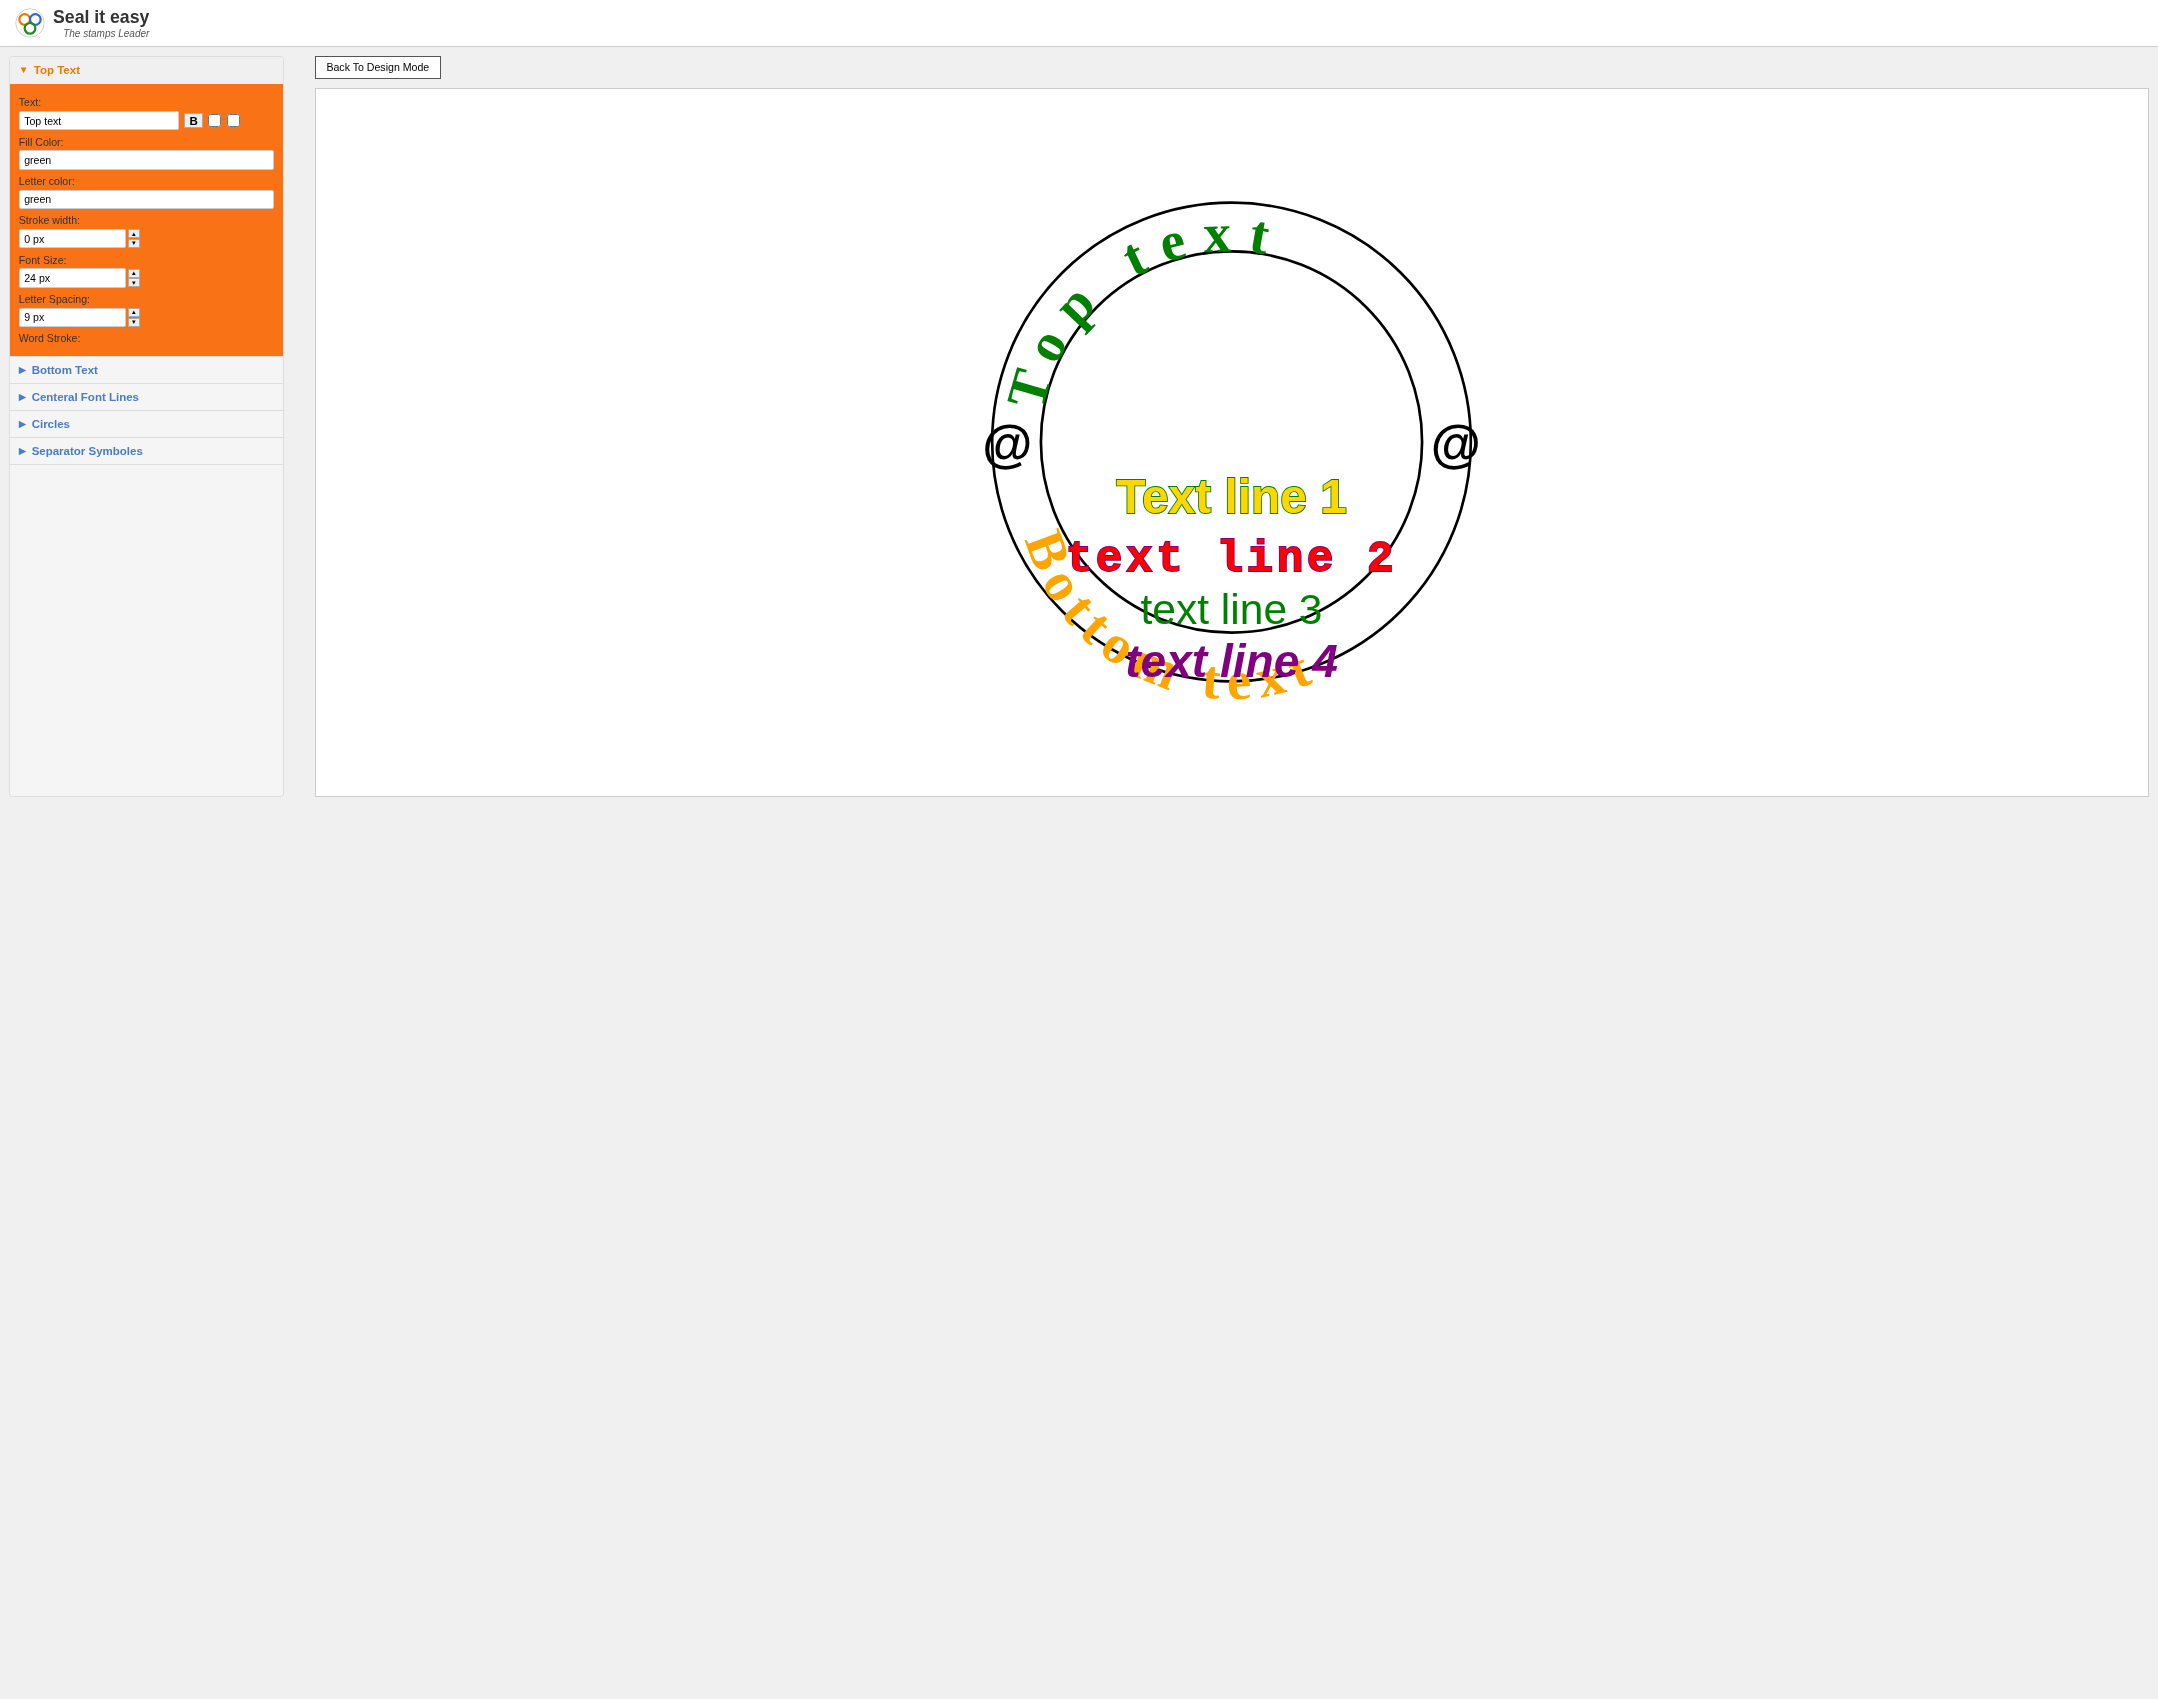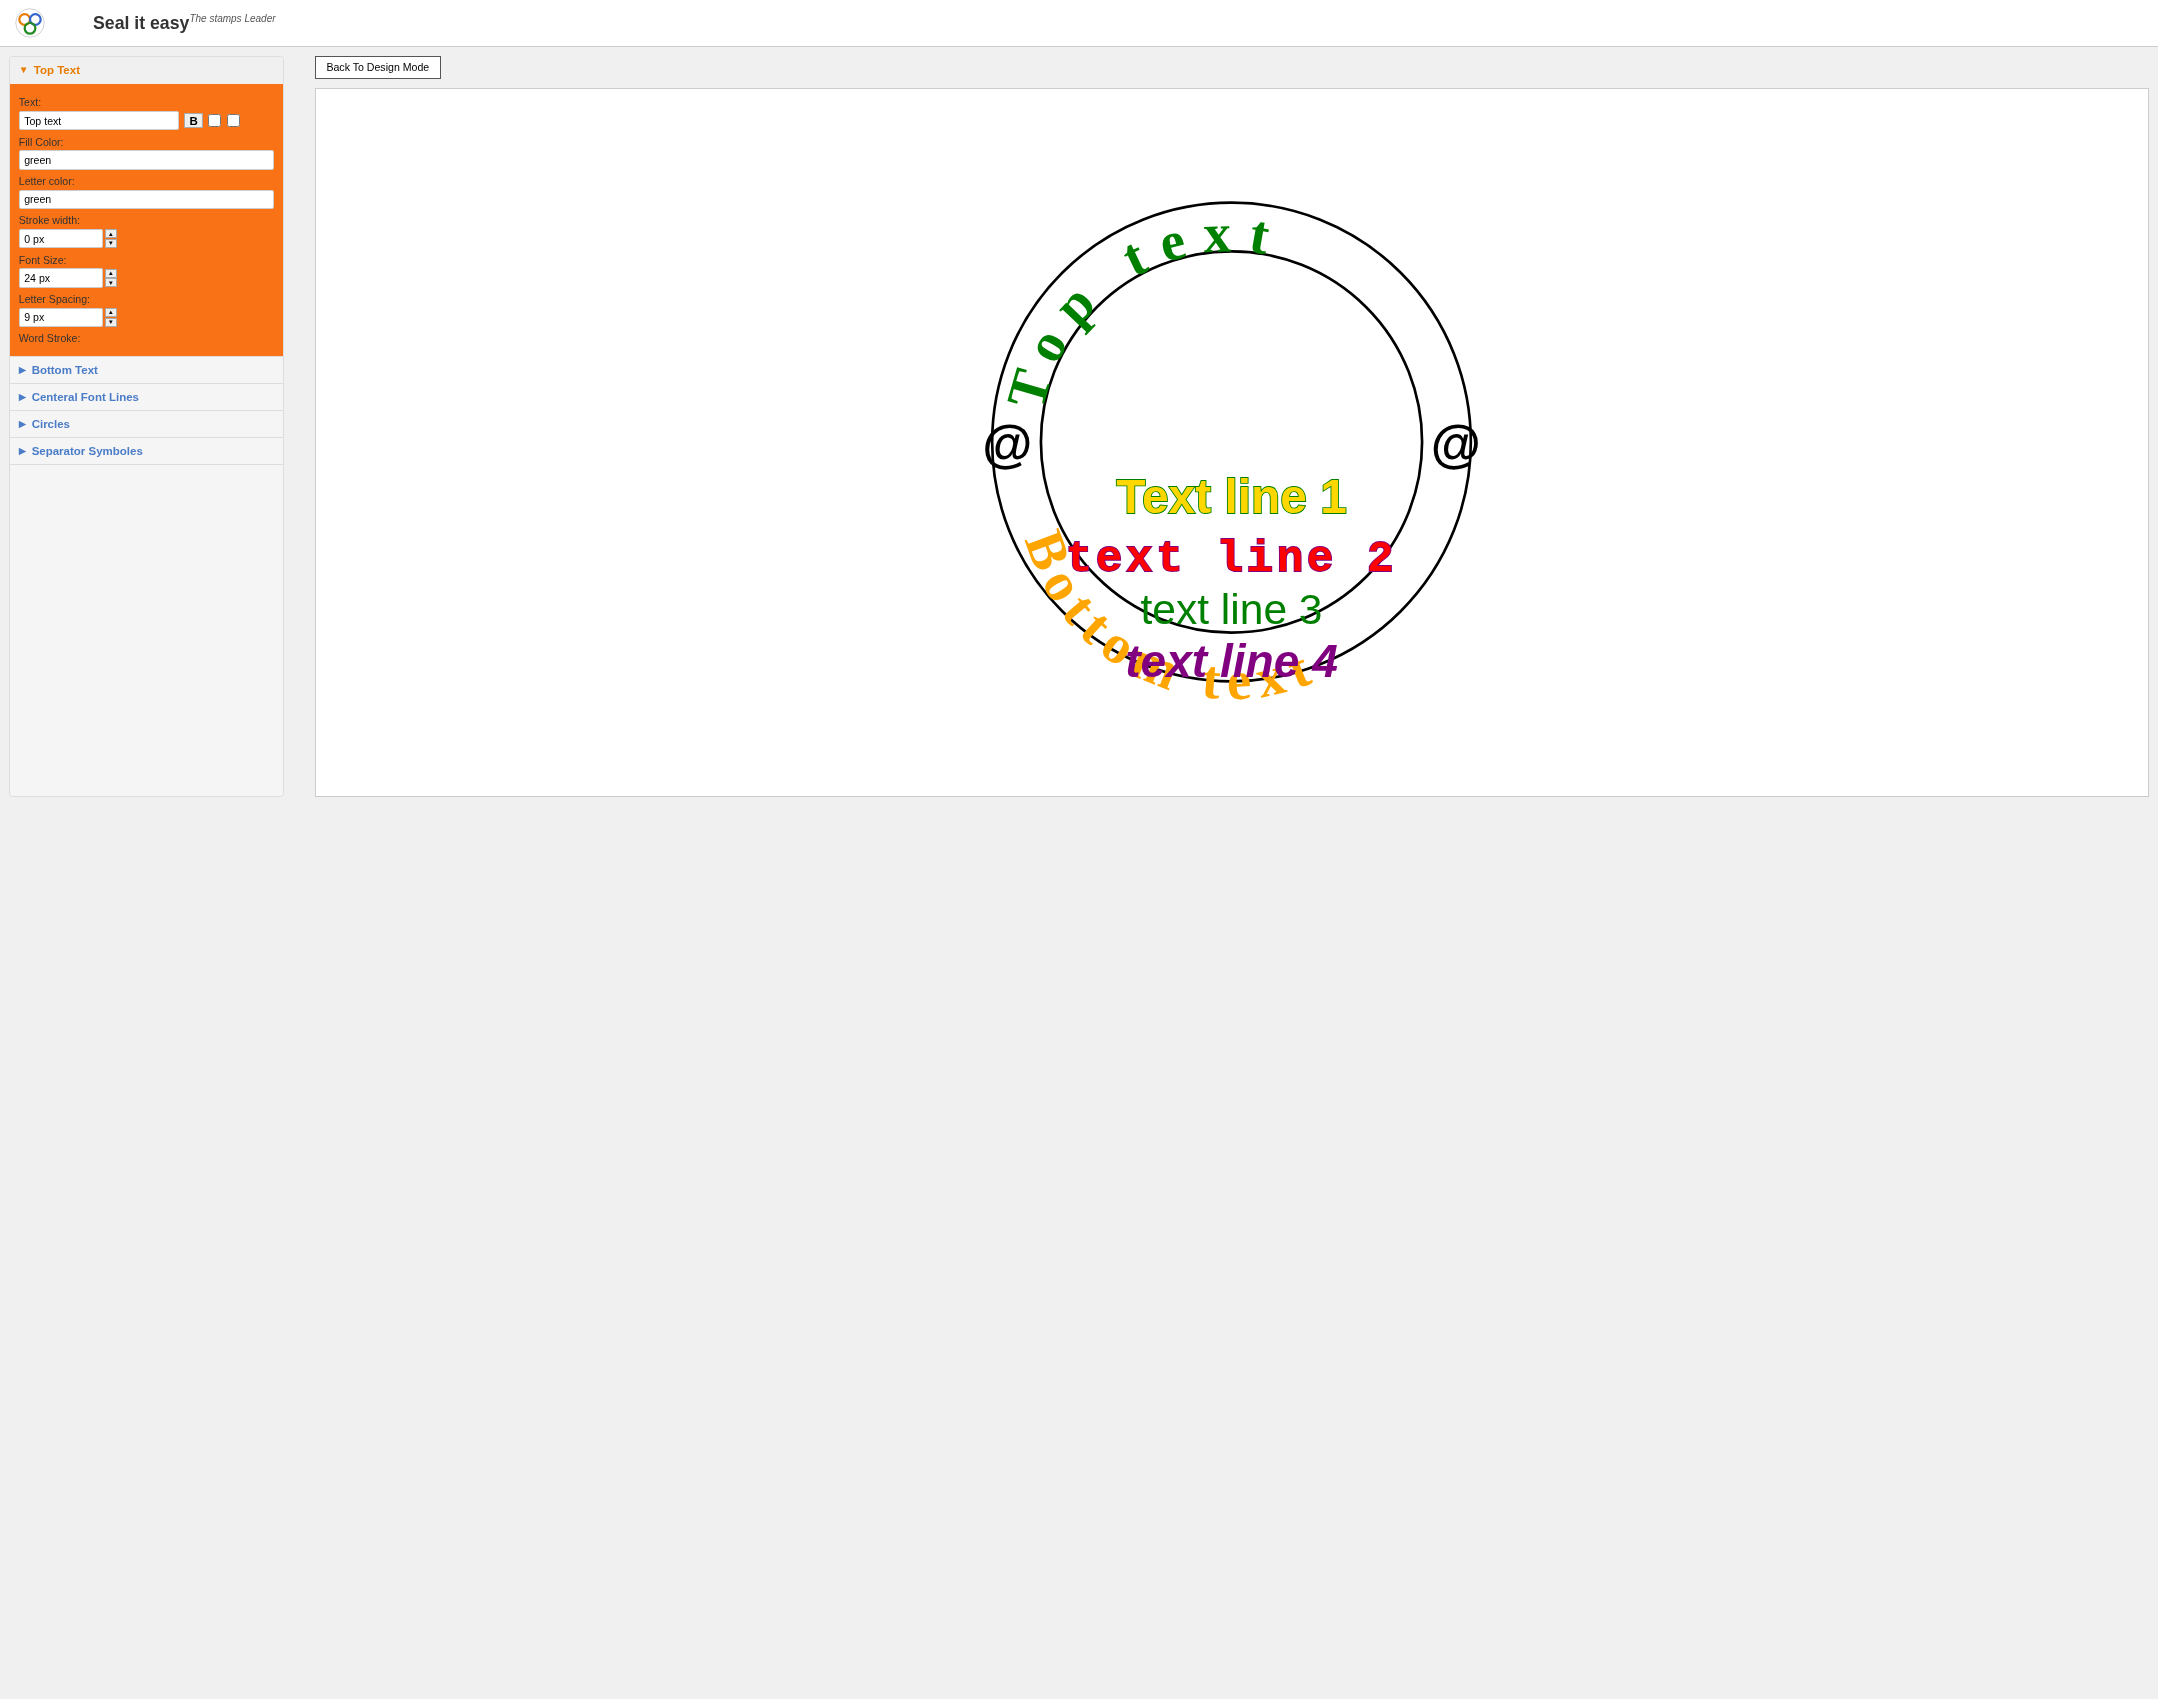--- a/index.html
+++ b/index.html
@@ -8,22 +8,21 @@
     
     #header {
       background: white;
       border-bottom: 0.9px solid #ccc;
       padding: 7px 14px;
       display: flex;
       align-items: center;
     }
     #logo-area {
       display: flex;
-      flex-direction: row;
-      margin-left: 40px;
+      flex-direction: column;
     }
     #logo-title {
       font-size: 17.7px;
       font-weight: bold;
       color: #333;
     }
     #logo-subtitle {
       font-size: 10px;
       color: #555;
       font-style: italic;
@@ -119,21 +118,21 @@
     .bold-btn {
       font-weight: bold;
       border: 0.9px solid #aaa;
       background: #eee;
       padding: 0.9px 4.4px;
       cursor: pointer;
       font-size: 11.5px;
     }
 
     .spinner-input {
-      width: 84px;
+      width: 107px;
       border: 0.9px solid #ccc;
       padding: 2.7px 4.4px;
       font-size: 10.6px;
       border-radius: 1.8px;
     }
 
     .spinner-wrapper {
       display: flex;
       align-items: center;
       gap: 1.8px;

